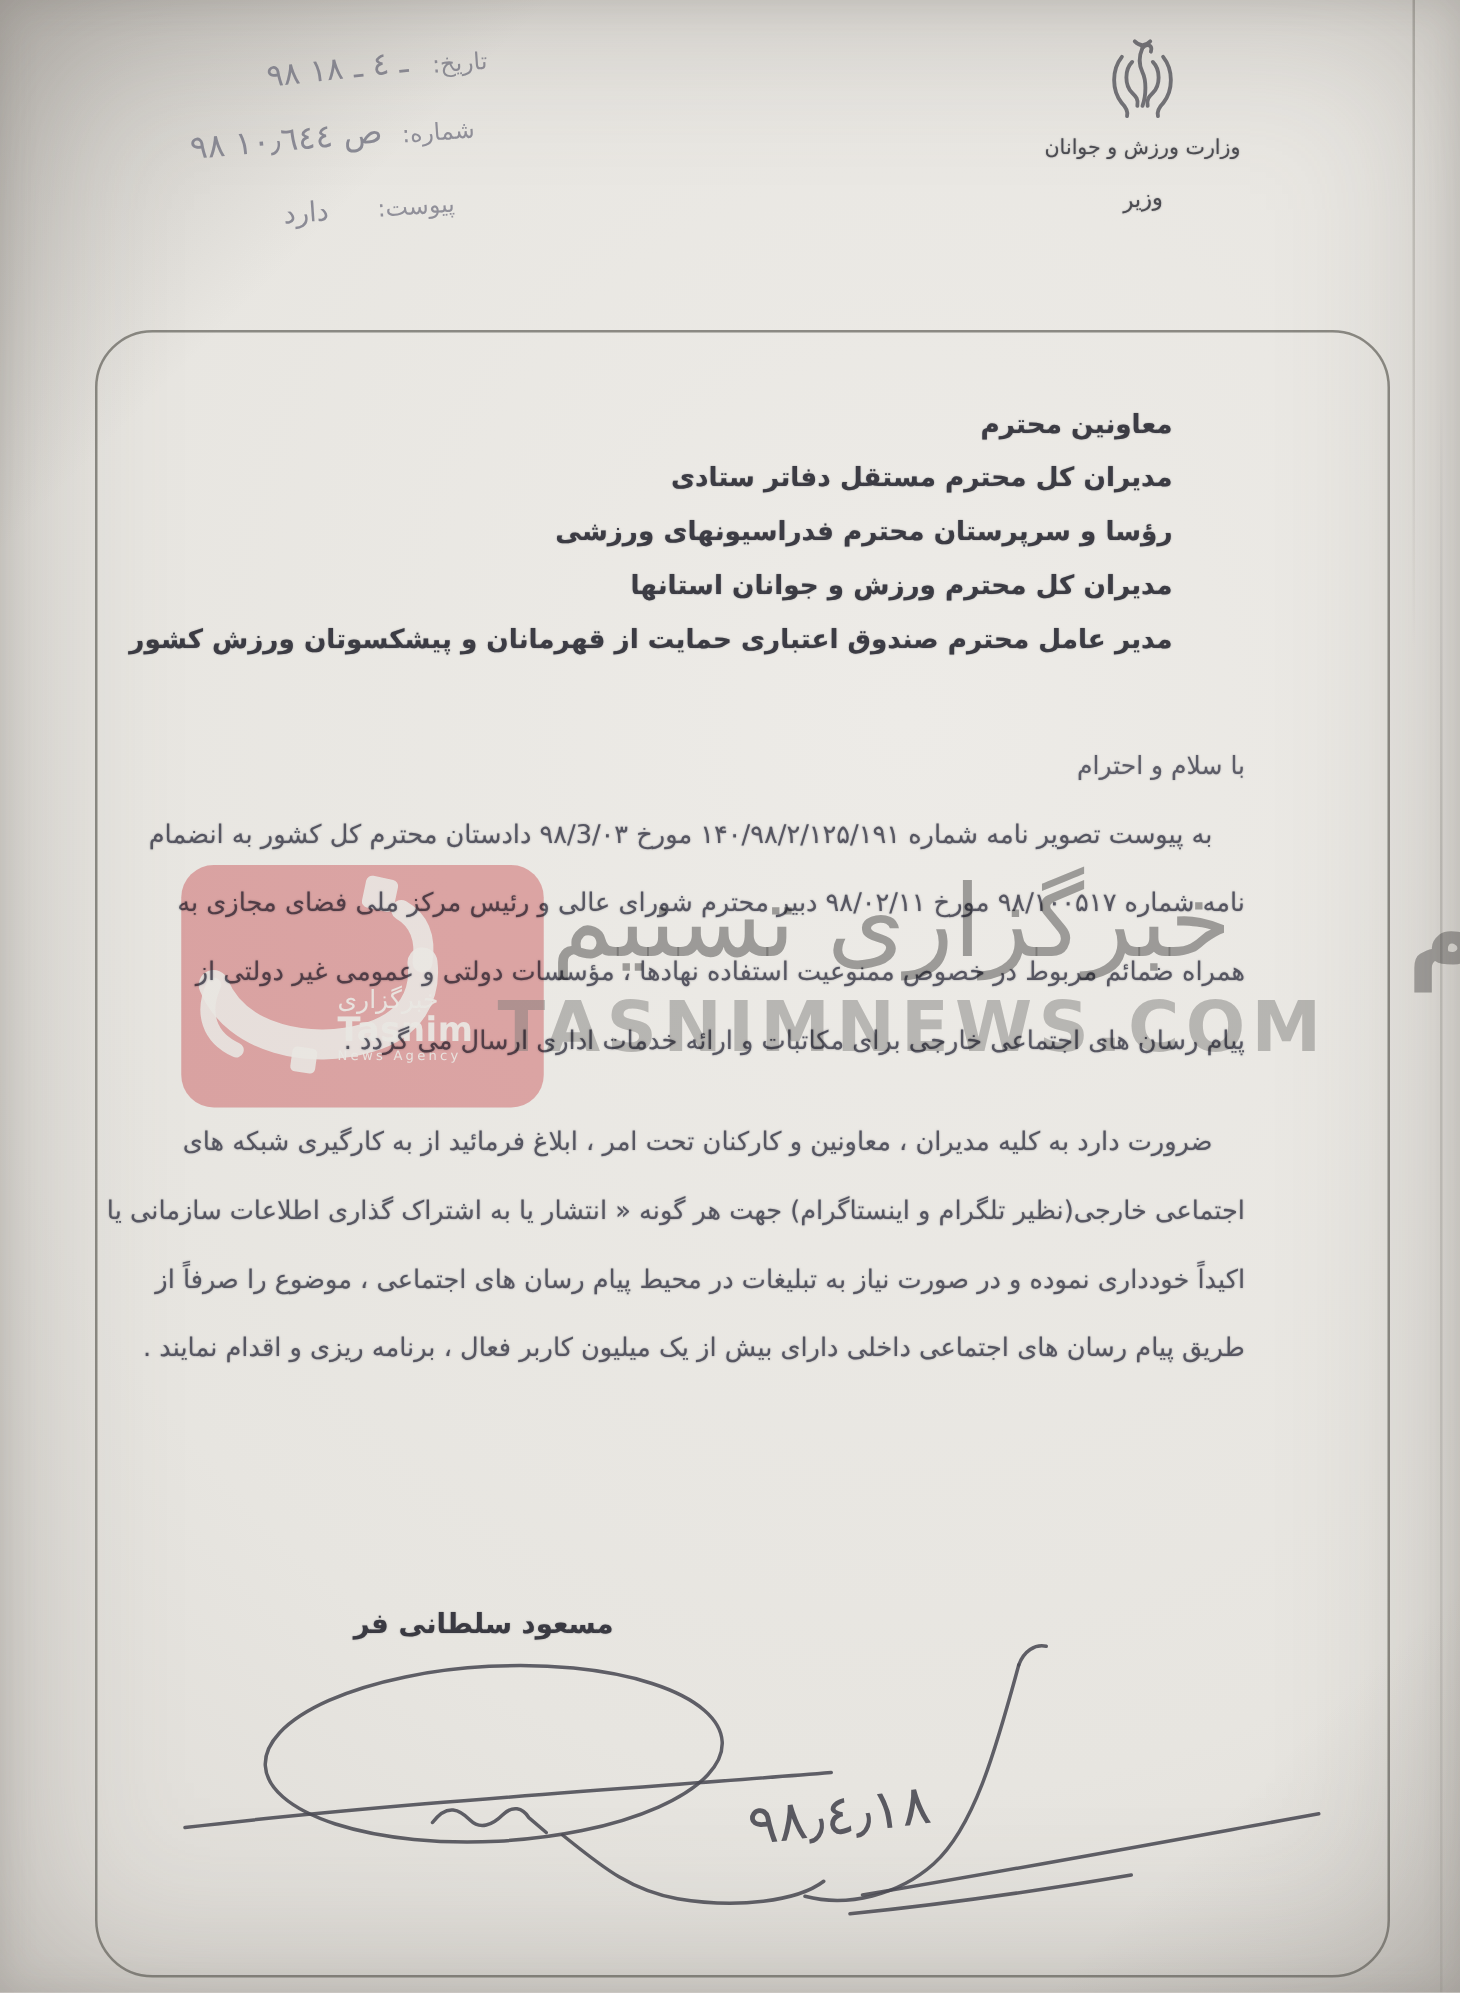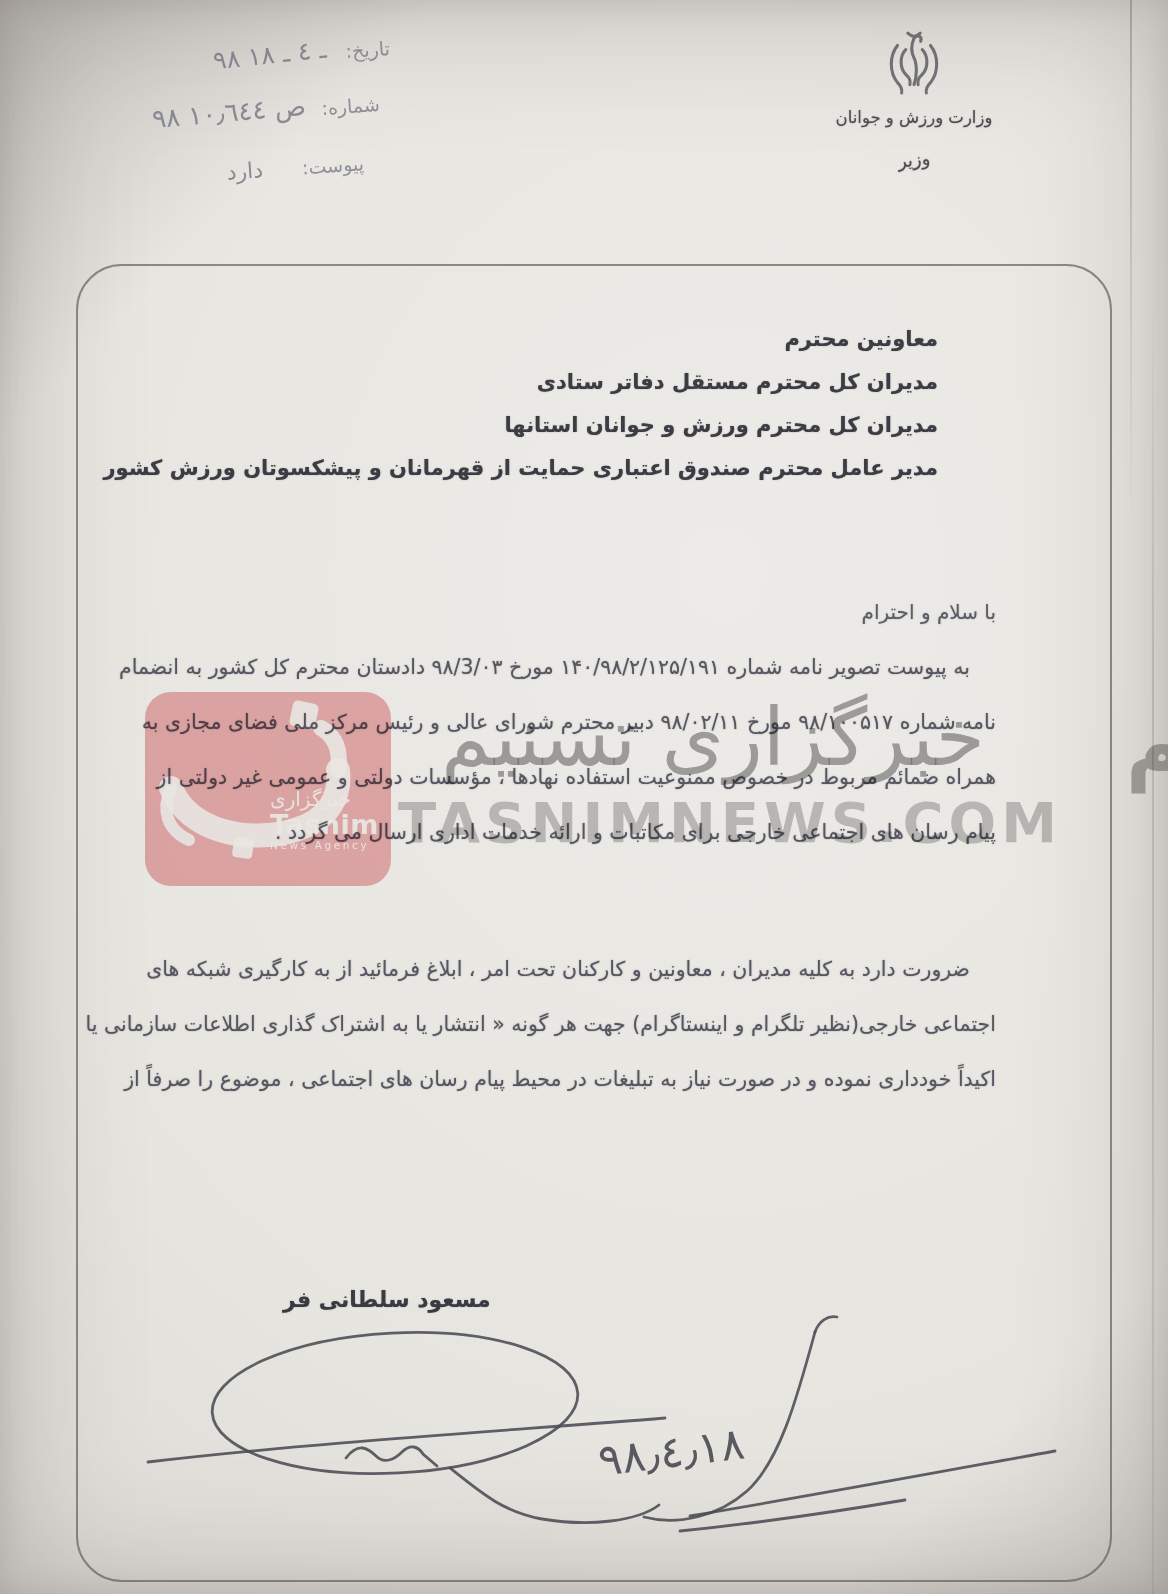--- a/index.html
+++ b/index.html
@@ -46,33 +46,33 @@
   .recipients{position:absolute;right:230px;top:318px;z-index:5;text-align:right;
         font-size:21px;font-weight:bold;line-height:43px;color:#3c3c44;
         text-shadow:0 0 1.2px rgba(55,55,62,.55);white-space:nowrap;}
 
   .greeting{position:absolute;right:172px;top:600px;z-index:5;font-size:20px;color:#5d5d68;
         text-shadow:0 0 1.4px rgba(80,80,90,.5);}
 
   .para{position:absolute;right:172px;z-index:5;text-align:right;font-size:20.5px;
         line-height:55px;color:#565661;text-shadow:0 0 1.6px rgba(80,80,92,.55);white-space:nowrap;}
   .para-1{top:640px;}
-  .para-2{top:942px;}
+  .para-2{top:886px;}
   .para .indent{margin-right:26px;}
 
   
   .sig-name{position:absolute;left:283px;top:1287px;z-index:5;font-size:22px;font-weight:bold;
         color:#3a3a42;text-shadow:0 0 1.2px rgba(55,55,62,.5);}
   .sig-svg{position:absolute;left:118px;top:1290px;z-index:5;}
   .sig-svg path,.sig-svg ellipse{fill:none;stroke:#4b4b54;stroke-width:2.8;stroke-linecap:round;opacity:.88;}
   .sig-date{font-size:44px;fill:#4b4b54;opacity:.9;letter-spacing:4px;}
 
   
   .watermark{position:absolute;inset:0;z-index:40;mix-blend-mode:multiply;pointer-events:none;}
-  .tasnim-logo{position:absolute;left:145px;top:692px;width:246px;height:194px;
+  .tasnim-logo{position:absolute;left:145px;top:692px;width:290px;height:194px;
         background:rgba(224,112,117,.52);border-radius:26px;}
   .logo-text{position:absolute;left:125px;top:97px;color:rgba(255,255,255,.93);line-height:1;text-align:left;direction:ltr;}
   .logo-text .fa{font-size:20px;margin-bottom:2px;}
   .logo-text .en{font-size:27px;font-weight:bold;letter-spacing:.5px;}
   .logo-text .sub{font-size:10.5px;letter-spacing:2.6px;margin-top:2px;}
   .wm-fa{position:absolute;left:368px;top:698px;width:690px;text-align:center;
         font-size:80px;font-weight:normal;line-height:1;color:rgba(112,112,112,.60);white-space:nowrap;}
   .wm-en{position:absolute;left:398px;top:790px;direction:ltr;font-size:56px;font-weight:800;
         letter-spacing:5px;color:rgba(138,138,138,.48);white-space:nowrap;}
   .wm-frag{position:absolute;left:1126px;top:700px;font-size:80px;font-weight:bold;
@@ -115,37 +115,39 @@
     </svg>
     <div class="lh-line">وزارت ورزش و جوانان</div>
     <div class="lh-line lh-minister">وزیر</div>
   </div>
 
   <div class="letter-border"></div>
 
   <div class="recipients">
     <div>معاونین محترم</div>
     <div>مدیران کل محترم مستقل دفاتر ستادی</div>
+    <div>رؤسا و سرپرستان محترم فدراسیونهای ورزشی</div>
     <div>مدیران کل محترم ورزش و جوانان استانها</div>
     <div>مدیر عامل محترم صندوق اعتباری حمایت از قهرمانان و پیشکسوتان ورزش کشور</div>
   </div>
 
   <div class="greeting">با سلام و احترام</div>
 
   <div class="para para-1">
     <div class="indent">به پیوست تصویر نامه شماره ۱۴۰/۹۸/۲/۱۲۵/۱۹۱ مورخ ۹۸/3/۰۳ دادستان محترم کل کشور به انضمام</div>
     <div>نامه شماره ۹۸/۱۰۰۵۱۷ مورخ ۹۸/۰۲/۱۱ دبیر محترم شورای عالی و رئیس مرکز ملی فضای مجازی به</div>
     <div>همراه ضمائم مربوط در خصوص ممنوعیت استفاده نهادها ، مؤسسات دولتی و عمومی غیر دولتی از</div>
     <div>پیام رسان های اجتماعی خارجی برای مکاتبات و ارائه خدمات اداری ارسال می گردد .</div>
   </div>
 
   <div class="para para-2">
     <div class="indent">ضرورت دارد به کلیه مدیران ، معاونین و کارکنان تحت امر ، ابلاغ فرمائید از به کارگیری شبکه های</div>
     <div>اجتماعی خارجی(نظیر تلگرام و اینستاگرام) جهت هر گونه « انتشار یا به اشتراک گذاری اطلاعات سازمانی یا</div>
     <div>اکیداً خودداری نموده و در صورت نیاز به تبلیغات در محیط پیام رسان های اجتماعی ، موضوع را صرفاً از</div>
+    <div>طریق پیام رسان های اجتماعی داخلی دارای بیش از یک میلیون کاربر فعال ، برنامه ریزی و اقدام نمایند .</div>
   </div>
 
   <div class="sig-name">مسعود سلطانی فر</div>
   <svg class="sig-svg" width="960" height="300" viewBox="0 0 960 300">
     <ellipse cx="277" cy="113" rx="183" ry="70" transform="rotate(-3 277 113)"></ellipse>
     <path d="M 30 172 C 200 152 400 140 547 128"></path>
     <path d="M 228 168 c 12 -16 22 -10 30 -2 c 8 8 18 4 26 -4 c 8 -8 16 -6 21 2 l 14 12"></path>
     <path d="M 332 178 C 362 202 385 222 424 229 C 472 237 520 231 541 215"></path>
     <path d="M 697 42 C 678 112 661 172 629 201 C 601 226 560 236 526 227"></path>
     <path d="M 697 42 C 701 31 710 25 719 27"></path>

